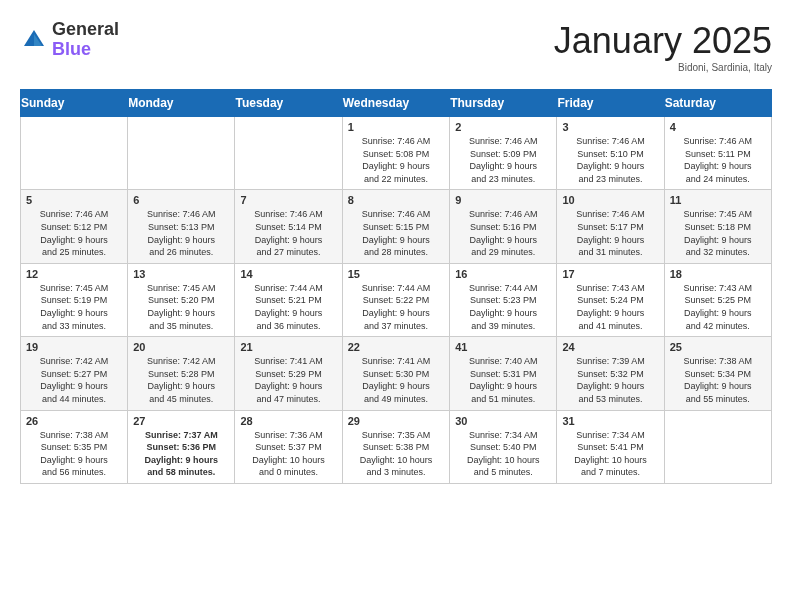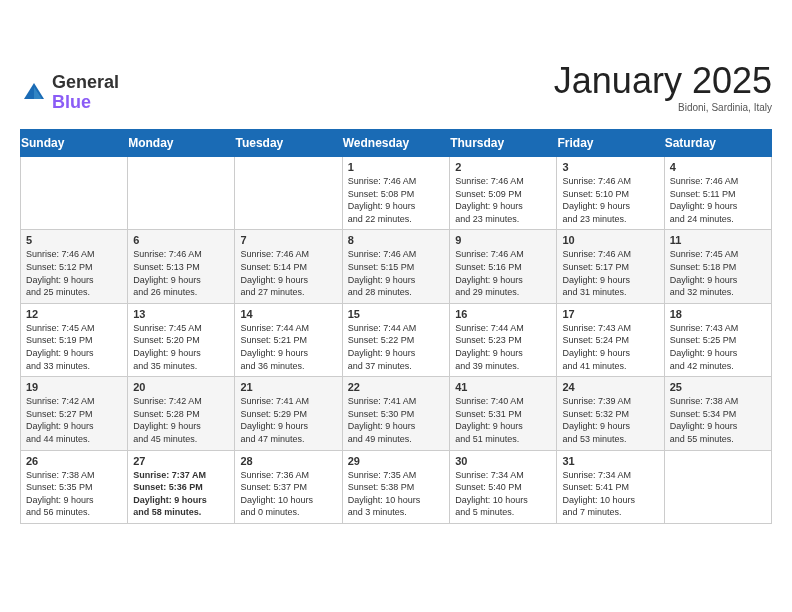--- a/index.html
+++ b/index.html
@@ -6,23 +6,22 @@
     body {
       font-family: Arial, sans-serif;
       background: #fff;
       width: 792px;
       min-height: 612px;
       padding: 20px;
     }
     .header {
       display: flex;
       justify-content: space-between;
-      align-items: flex-end;
+      align-items: flex-start;
       margin-bottom: 16px;
-      margin-top: 40px;
     }
     .logo {
       display: flex;
       align-items: center;
       gap: 4px;
     }
     .logo-text {
       font-size: 18px;
       font-weight: bold;
       line-height: 1.1;
@@ -75,20 +74,21 @@
     .day-num {
       font-size: 11px;
       font-weight: bold;
       display: block;
       margin-bottom: 2px;
     }
     .day-info {
       font-size: 9px;
       line-height: 1.4;
       color: #333;
+      text-align: center;
     }
     .empty-cell {
       background: #fff !important;
     }
   </style>
 </head>
 <body>
 
 <div class="header">
   <div class="logo">

